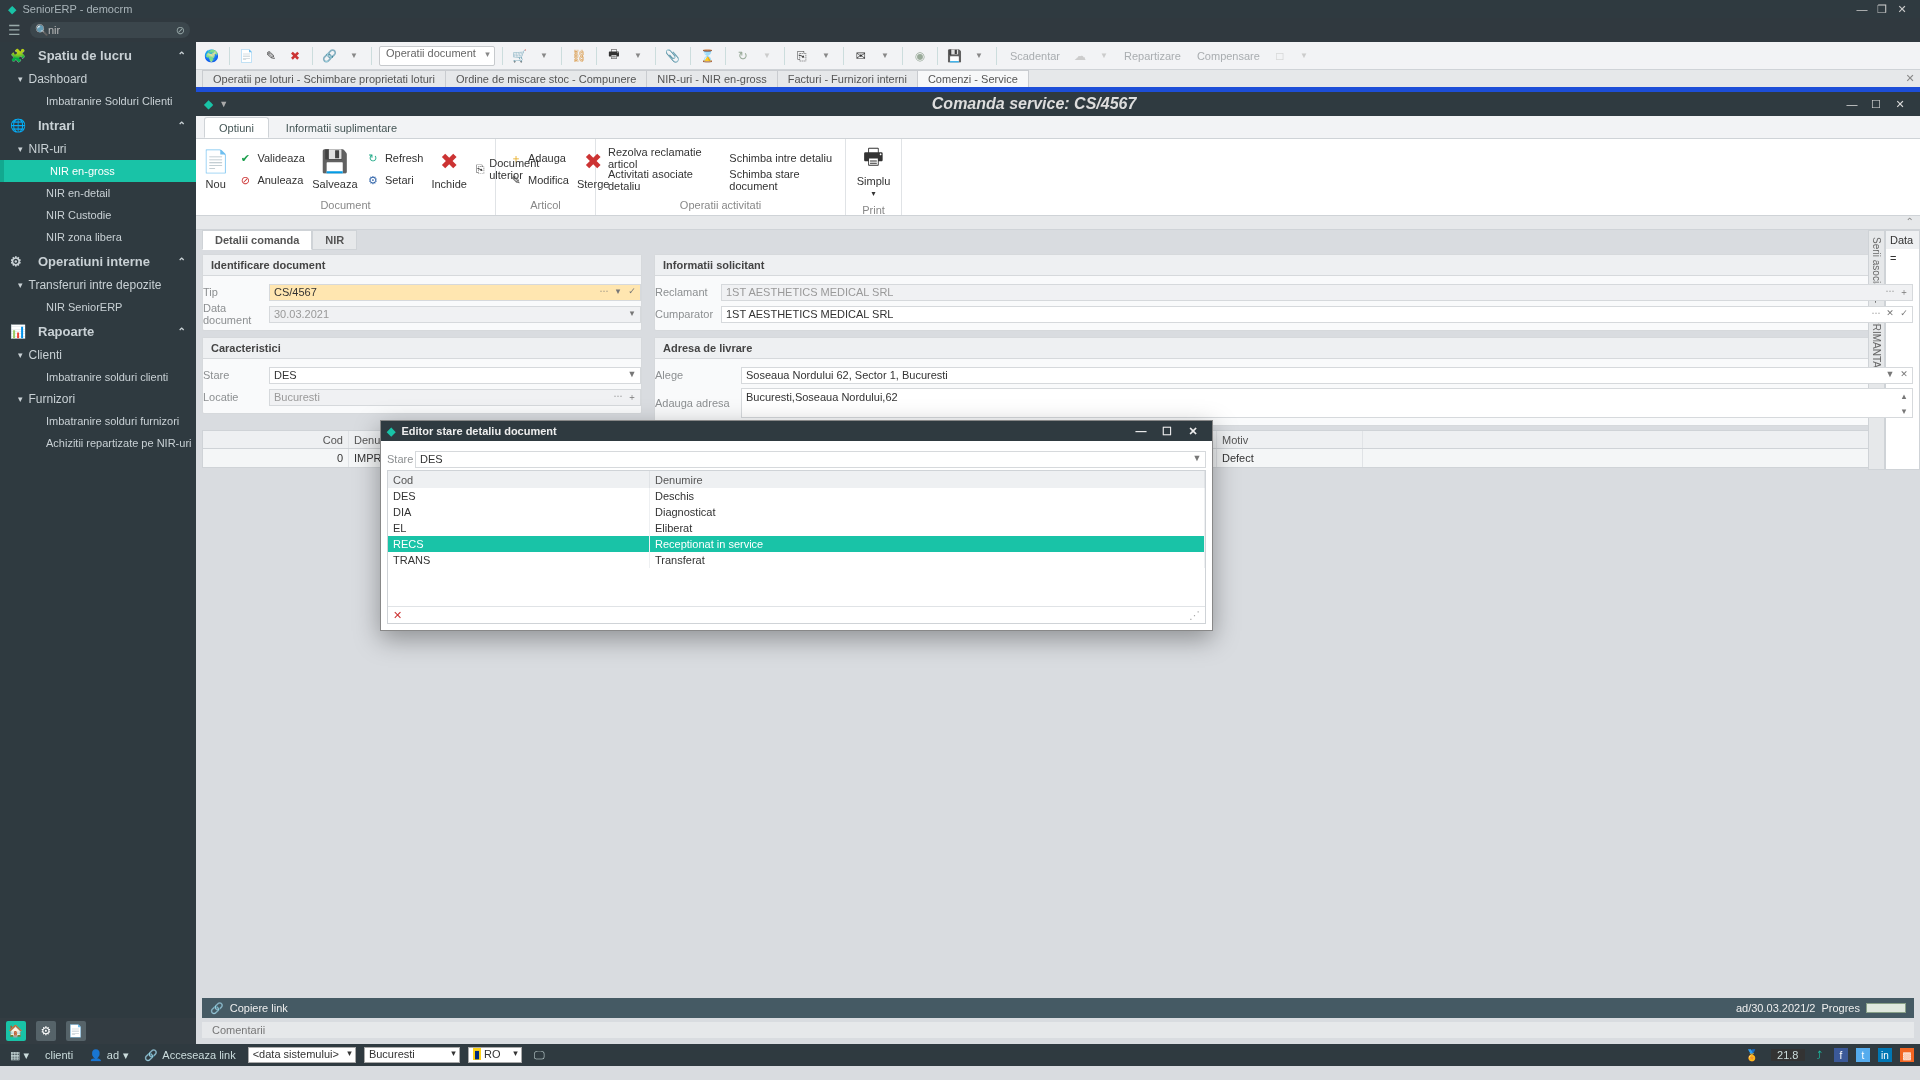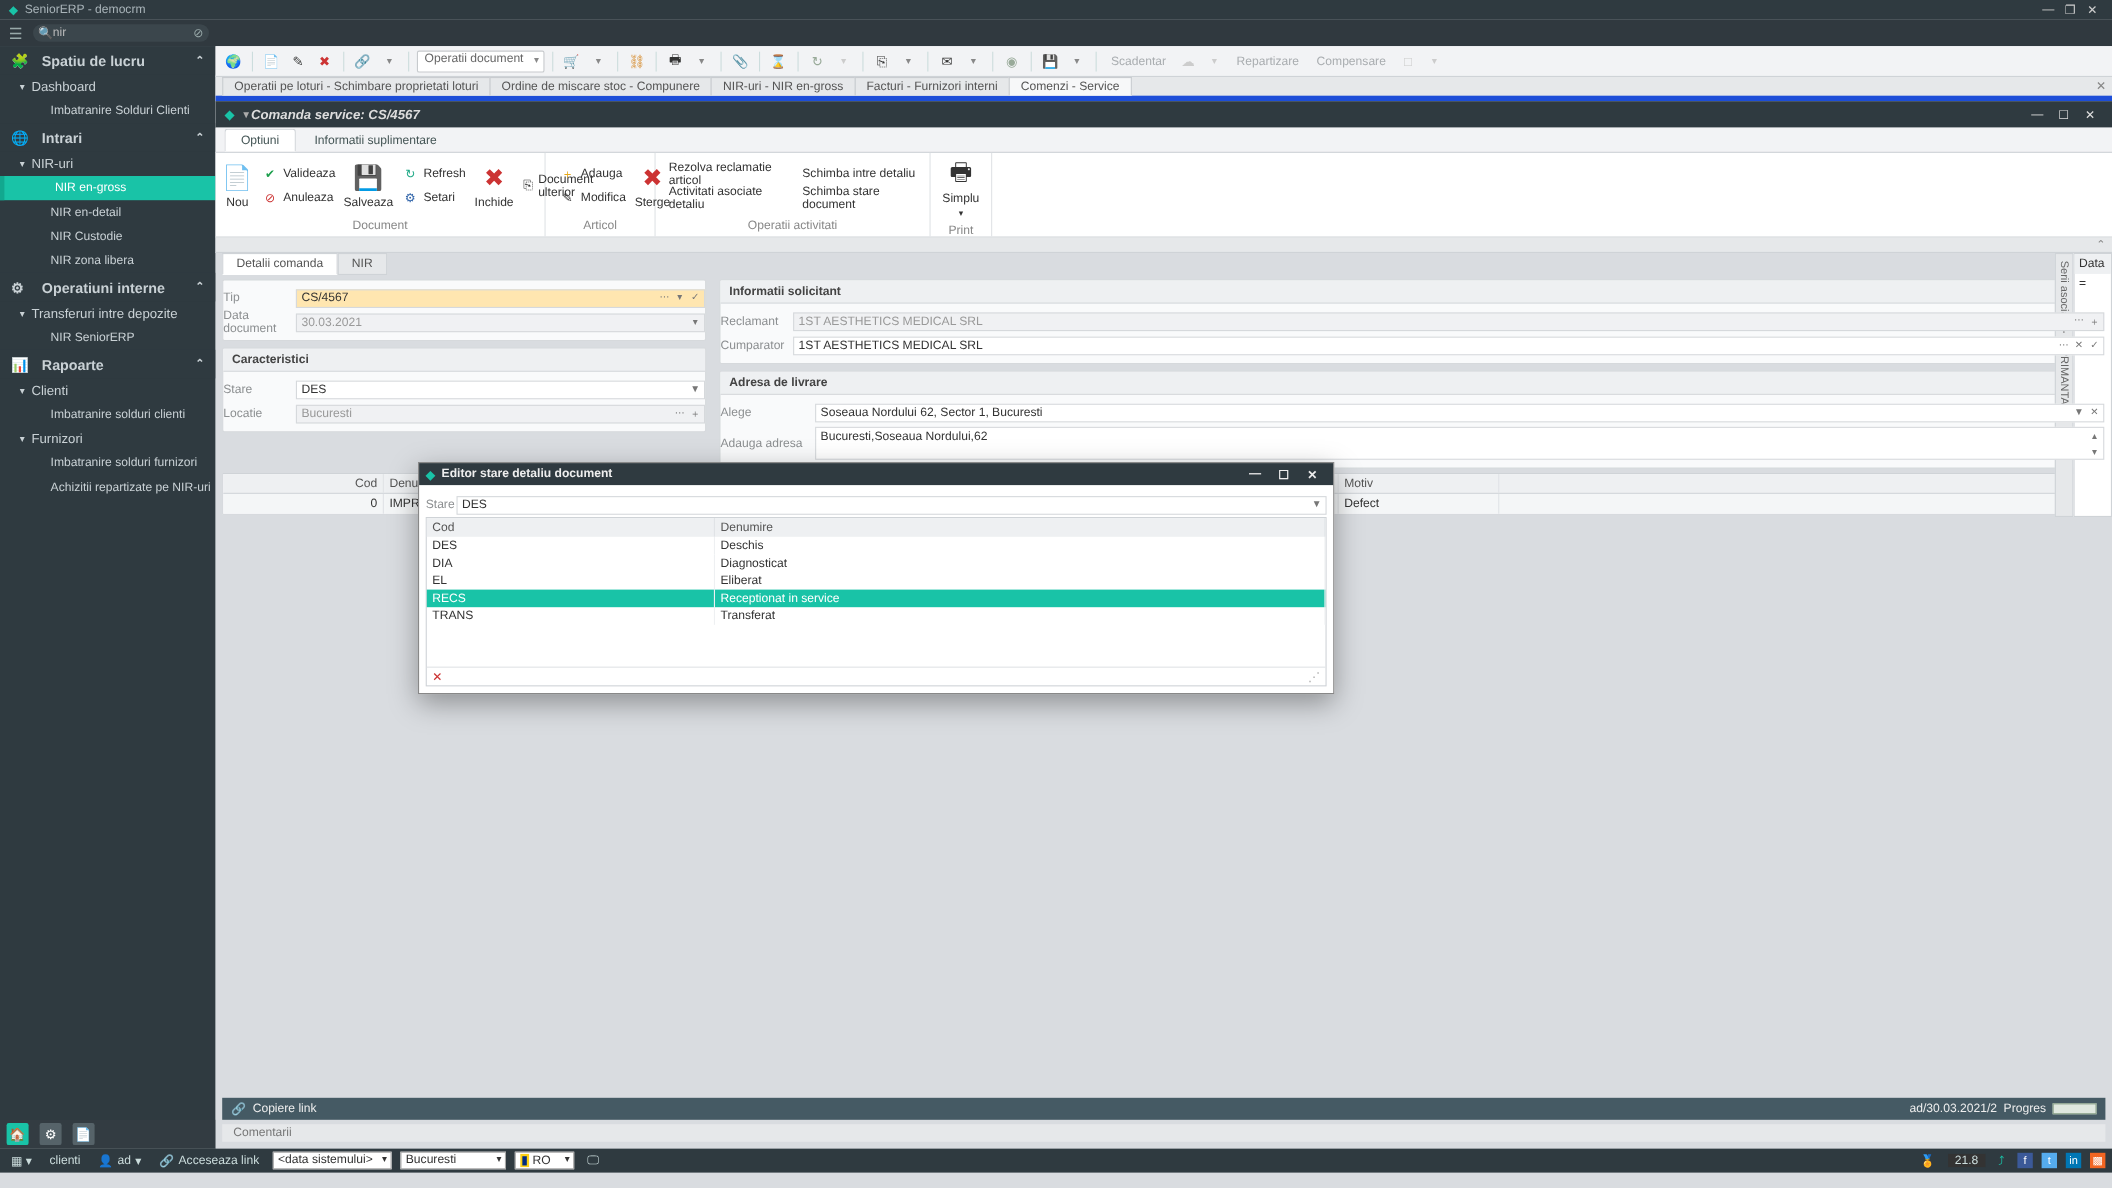--- a/index.html
+++ b/index.html
@@ -40,21 +40,21 @@
 .tb-text { color:#a9adb0; padding:0 6px; }
 
 
 .doc-tabs { height:22px; background:#e6e8ea; border-bottom:5px solid #1d4ed8; display:flex; align-items:stretch; padding-left:6px; }
 .doc-tab { padding:0 10px; border:1px solid #c9ccd0; border-bottom:none; background:#e6e8ea; display:flex; align-items:center; font-size:11px; color:#555; cursor:pointer; margin-right:-1px; }
 .doc-tab.active { background:#f7f8f9; }
 .doc-tabs .close-all { margin-left:auto; width:20px; display:flex; align-items:center; justify-content:center; cursor:pointer; color:#888; }
 
 
 .sub-win-head { height:24px; background:#2f3a40; color:#ddd; display:flex; align-items:center; padding:0 8px; }
-.sub-win-head .title { flex:1; font-size:12px; font-style:italic; font-weight:600; }
+.sub-win-head .title { flex:1; text-align:center; font-size:16px; font-style:italic; font-weight:600; }
 .sub-win-head .win-btn { width:24px; text-align:center; cursor:pointer; }
 .sub-win-head .logo { color:#19c3a7; font-size:12px; margin-right:6px; }
 .sub-win-head .logo-drop { color:#aaa; font-size:9px; }
 
 
 .ribbon-tabs { height:22px; background:#f2f3f5; display:flex; align-items:flex-end; padding-left:8px; gap:2px; }
 .ribbon-tab { padding:4px 14px 3px; font-size:11px; cursor:pointer; border:1px solid transparent; color:#455; }
 .ribbon-tab.active { background:#fff; border:1px solid #cfd3d7; border-bottom:1px solid #fff; border-radius:3px 3px 0 0; }
 .ribbon-body { height:78px; background:#fff; border-top:1px solid #cfd3d7; border-bottom:1px solid #cfd3d7; display:flex; }
 .rb-group { border-right:1px solid #e0e3e6; display:flex; flex-direction:column; }
@@ -65,21 +65,21 @@
 .rb-big .lbl { font-size:11px; }
 .rb-small { height:20px; display:flex; align-items:center; gap:4px; padding:0 6px; cursor:pointer; font-size:11px; }
 .rb-small .ico { width:16px; text-align:center; }
 .rb-col { display:flex; flex-direction:column; justify-content:center; gap:2px; }
 
 
 .scroll-gutter { height:14px; background:#e6e8ea; border-bottom:1px solid #cfd3d7; text-align:right; padding-right:6px; color:#888; font-size:10px; }
 
 
 .content { flex:1; padding:0 6px 6px 6px; display:flex; flex-direction:column; gap:4px; position:relative; }
-.detail-tabs { height:20px; display:flex; align-items:flex-start; gap:0; }
+.detail-tabs { height:20px; display:flex; align-items:flex-start; gap:0;font-weight:bold; }
 .detail-tab { padding:3px 12px; font-size:11px; cursor:pointer; background:#e6e8ea; border:1px solid #cfd3d7; color:#555; }
 .detail-tab.active { background:#fff; border-bottom:1px solid #fff; }
 
 .form-row { display:flex; gap:12px; }
 .panel { background:#f9fafb; border:1px solid #d6d9dc; border-radius:2px; }
 .panel-head { background:#eef0f2; padding:4px 8px; font-weight:600; font-size:11px; color:#444; border-bottom:1px solid #d6d9dc; }
 .panel-body { padding:4px 0; }
 .form-line { display:flex; align-items:center; height:20px; margin:2px 0; }
 .form-line label { width:66px; font-size:11px; color:#8c8f91; }
 .form-line .field { flex:1; height:17px; border:1px solid #d6d9dc; background:#fff; padding:0 4px; font-size:11px; display:flex; align-items:center; position:relative; }
@@ -405,20 +405,21 @@
     </div>
 
     <div class="detail-tabs">
       <div class="detail-tab active">Detalii comanda</div>
       <div class="detail-tab">NIR</div>
     </div>
 
     <div class="form-row">
       <div style="flex:0 0 440px;display:flex;flex-direction:column;gap:6px;">
         <div class="panel">
+          <div class="panel-head">Identificare document</div>
           <div class="panel-body">
             <div class="form-line">
                   <label>Tip</label>
               <div class="field highlight">
                     <span>CS/4567</span>
                     <span class="suffix">
                       <span class="sfx-btn">⋯</span>
                       <span class="sfx-btn">▾</span>
                       <span class="sfx-btn sfx-green">✓</span>
                     </span>

